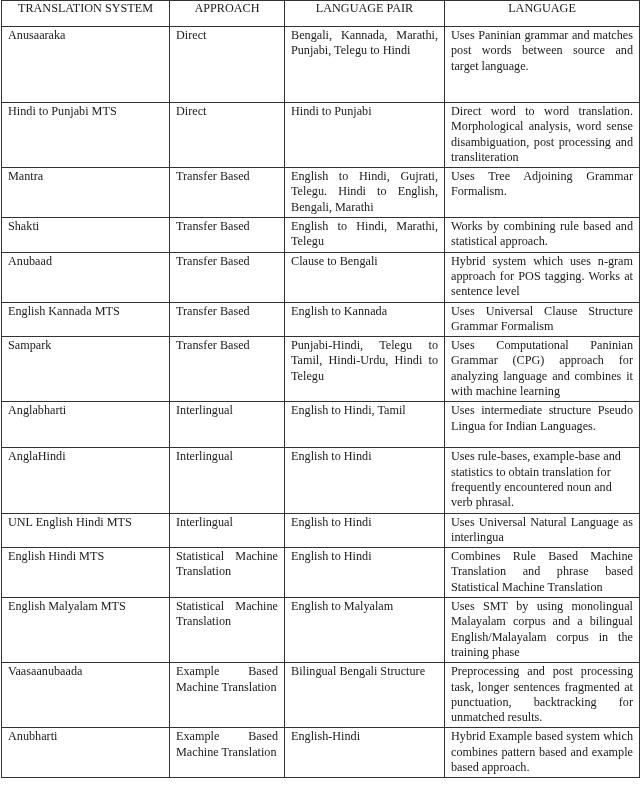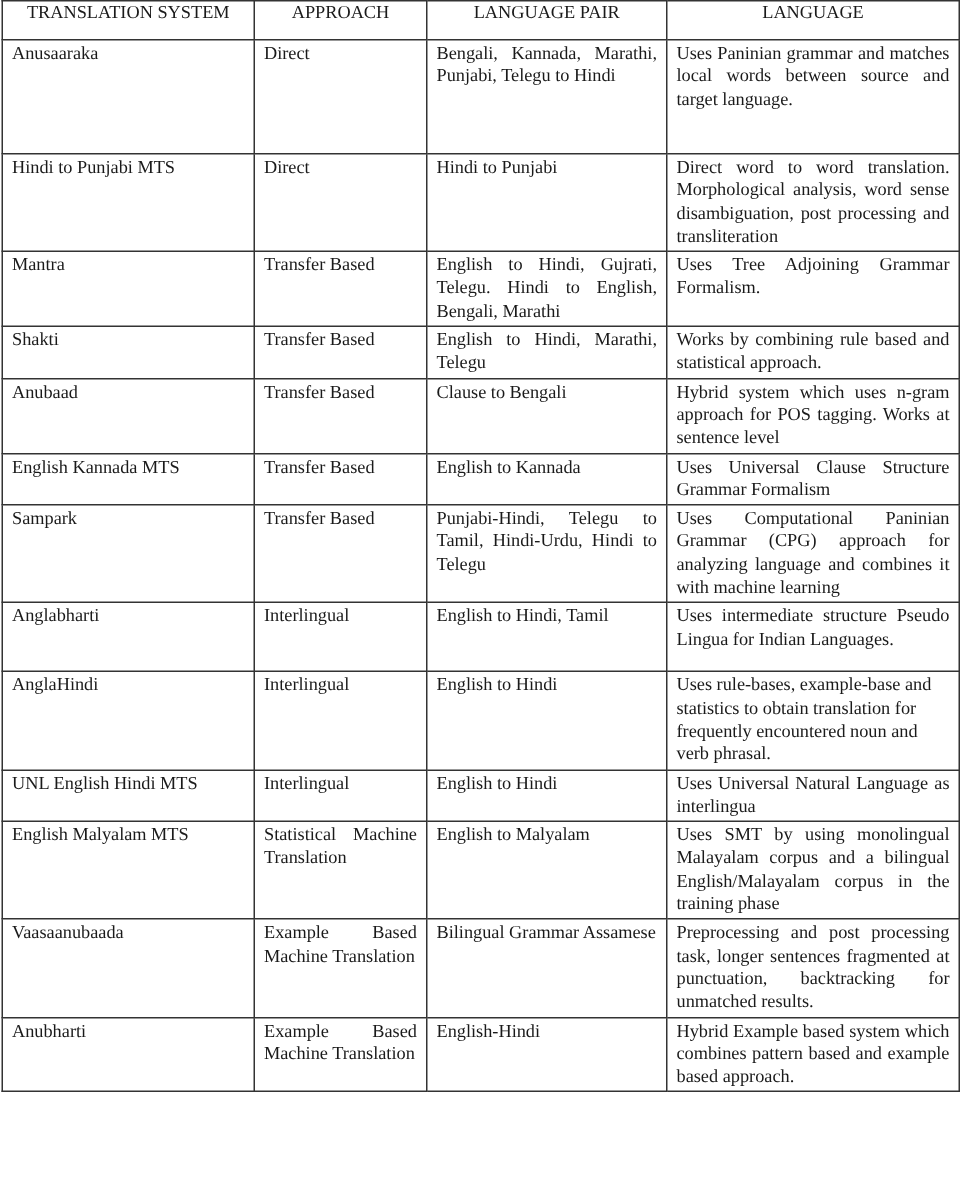--- a/index.html
+++ b/index.html
@@ -27,21 +27,21 @@
       <th>APPROACH</th>
       <th>LANGUAGE PAIR</th>
       <th>LANGUAGE</th>
     </tr>
   </thead>
   <tbody>
     <tr style="height:76px">
       <td>Anusaaraka</td>
       <td>Direct</td>
       <td class="just">Bengali, Kannada, Marathi, Punjabi, Telegu to Hindi</td>
-      <td class="just">Uses Paninian grammar and matches local words between source and target language.</td>
+      <td class="just">Uses Paninian grammar and matches post words between source and target language.</td>
     </tr>
     <tr style="height:61px">
       <td>Hindi to Punjabi MTS</td>
       <td>Direct</td>
       <td class="just">Hindi to Punjabi</td>
       <td class="just">Direct word to word translation. Morphological analysis, word sense disambiguation, post processing and transliteration</td>
     </tr>
     <tr style="height:47px">
       <td>Mantra</td>
       <td>Transfer Based</td>
@@ -83,30 +83,36 @@
       <td>Interlingual</td>
       <td class="just">English to Hindi</td>
       <td>Uses rule-bases, example-base and statistics to obtain translation for frequently encountered noun and verb phrasal.</td>
     </tr>
     <tr style="height:31px">
       <td>UNL English Hindi MTS</td>
       <td>Interlingual</td>
       <td class="just">English to Hindi</td>
       <td class="just">Uses Universal Natural Language as interlingua</td>
     </tr>
+    <tr style="height:46px">
+      <td>English Hindi MTS</td>
+      <td class="just">Statistical Machine Translation</td>
+      <td class="just">English to Hindi</td>
+      <td class="just">Combines Rule Based Machine Translation and phrase based Statistical Machine Translation</td>
+    </tr>
     <tr style="height:61px">
       <td>English Malyalam MTS</td>
       <td class="just">Statistical Machine Translation</td>
       <td class="just">English to Malyalam</td>
       <td class="just">Uses SMT by using monolingual Malayalam corpus and a bilingual English/Malayalam corpus in the training phase</td>
     </tr>
     <tr style="height:61px">
       <td>Vaasaanubaada</td>
       <td class="just">Example Based Machine Translation</td>
-      <td>Bilingual Grammar  Assamese</td>
+      <td>Bilingual Bengali  Structure</td>
       <td class="just">Preprocessing and post processing task, longer sentences fragmented at punctuation, backtracking for unmatched results.</td>
     </tr>
     <tr style="height:46px">
       <td>Anubharti</td>
       <td class="just">Example Based Machine Translation</td>
       <td class="just">English-Hindi</td>
       <td class="just">Hybrid Example based system which combines pattern based and example based approach.</td>
     </tr>
 
   </tbody>

